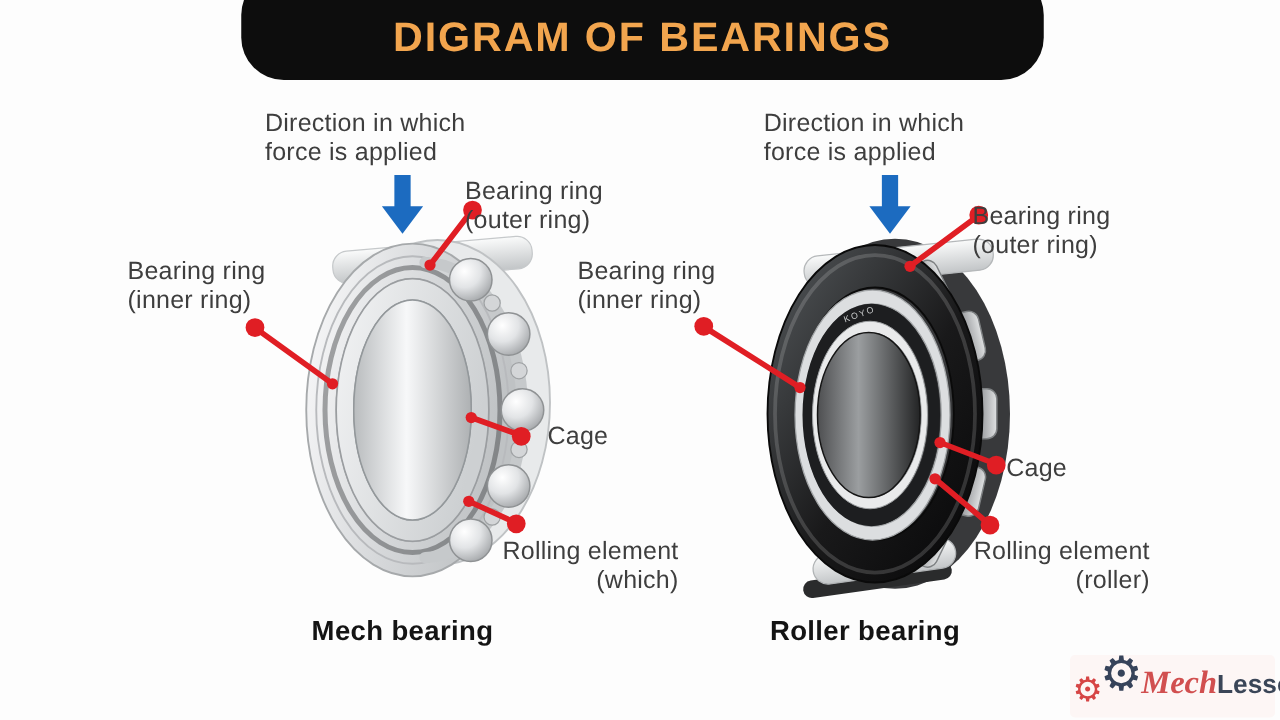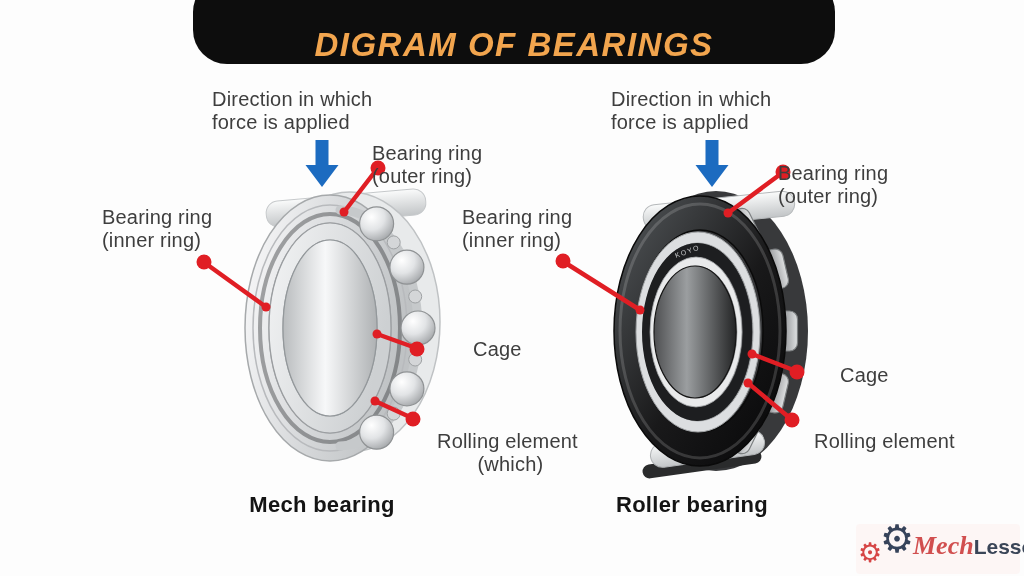--- a/index.html
+++ b/index.html
@@ -8,28 +8,28 @@
     font-family:"Liberation Sans","DejaVu Sans",sans-serif;
   }
   
   .banner{
     position:absolute;left:193px;top:-22px;width:642px;height:86px;
     background:#0d0d0d;border-radius:34px;
     display:flex;align-items:flex-end;justify-content:center;
   }
   .banner .title{
     color:#F2A54E;font-size:33px;font-weight:800;letter-spacing:1.5px;
-    white-space:nowrap;font-style:italic;
+    padding-bottom:15px;white-space:nowrap;
   }
   
   .lbl{
     position:absolute;color:#3E3E3E;font-size:20px;line-height:22.5px;
     letter-spacing:0.2px;white-space:nowrap;
   }
-  .lbl.left{text-align:center;padding-left:35px;}
+  .lbl.left{text-align:right;}
   .lbl .indent{padding-left:6px;}
   .caption{
     position:absolute;color:#141414;font-size:22px;font-weight:700;
     letter-spacing:0.3px;text-align:center;width:200px;white-space:nowrap;
   }
   
   svg.art{position:absolute;left:0;top:0;}
   
   .logo-card{
     position:absolute;left:856px;top:524px;width:164px;height:50px;
@@ -219,20 +219,21 @@
     <div>Bearing ring</div>
     <div>(outer ring)</div>
   </div>
   <div class="lbl" style="left:462px;top:206px;width:165px;">
     <div>Bearing ring</div>
     <div>(inner ring)</div>
   </div>
   <div class="lbl left" style="left:805px;top:364px;">Cage</div>
   <div class="lbl left" style="left:779px;top:430px;">
     <div>Rolling element</div>
+    <div class="indent">(roller)</div>
   </div>
   <div class="caption" style="left:592px;top:492px;text-align:center;">Roller bearing</div>
 
   <div class="logo-card">
     <span class="gear red">⚙</span>
     <span class="gear navy">⚙</span>
     <span class="logo-text"><span class="logo-mech">Mech</span><span class="logo-lesson">Lesson</span></span>
   </div>
 
 </div>

